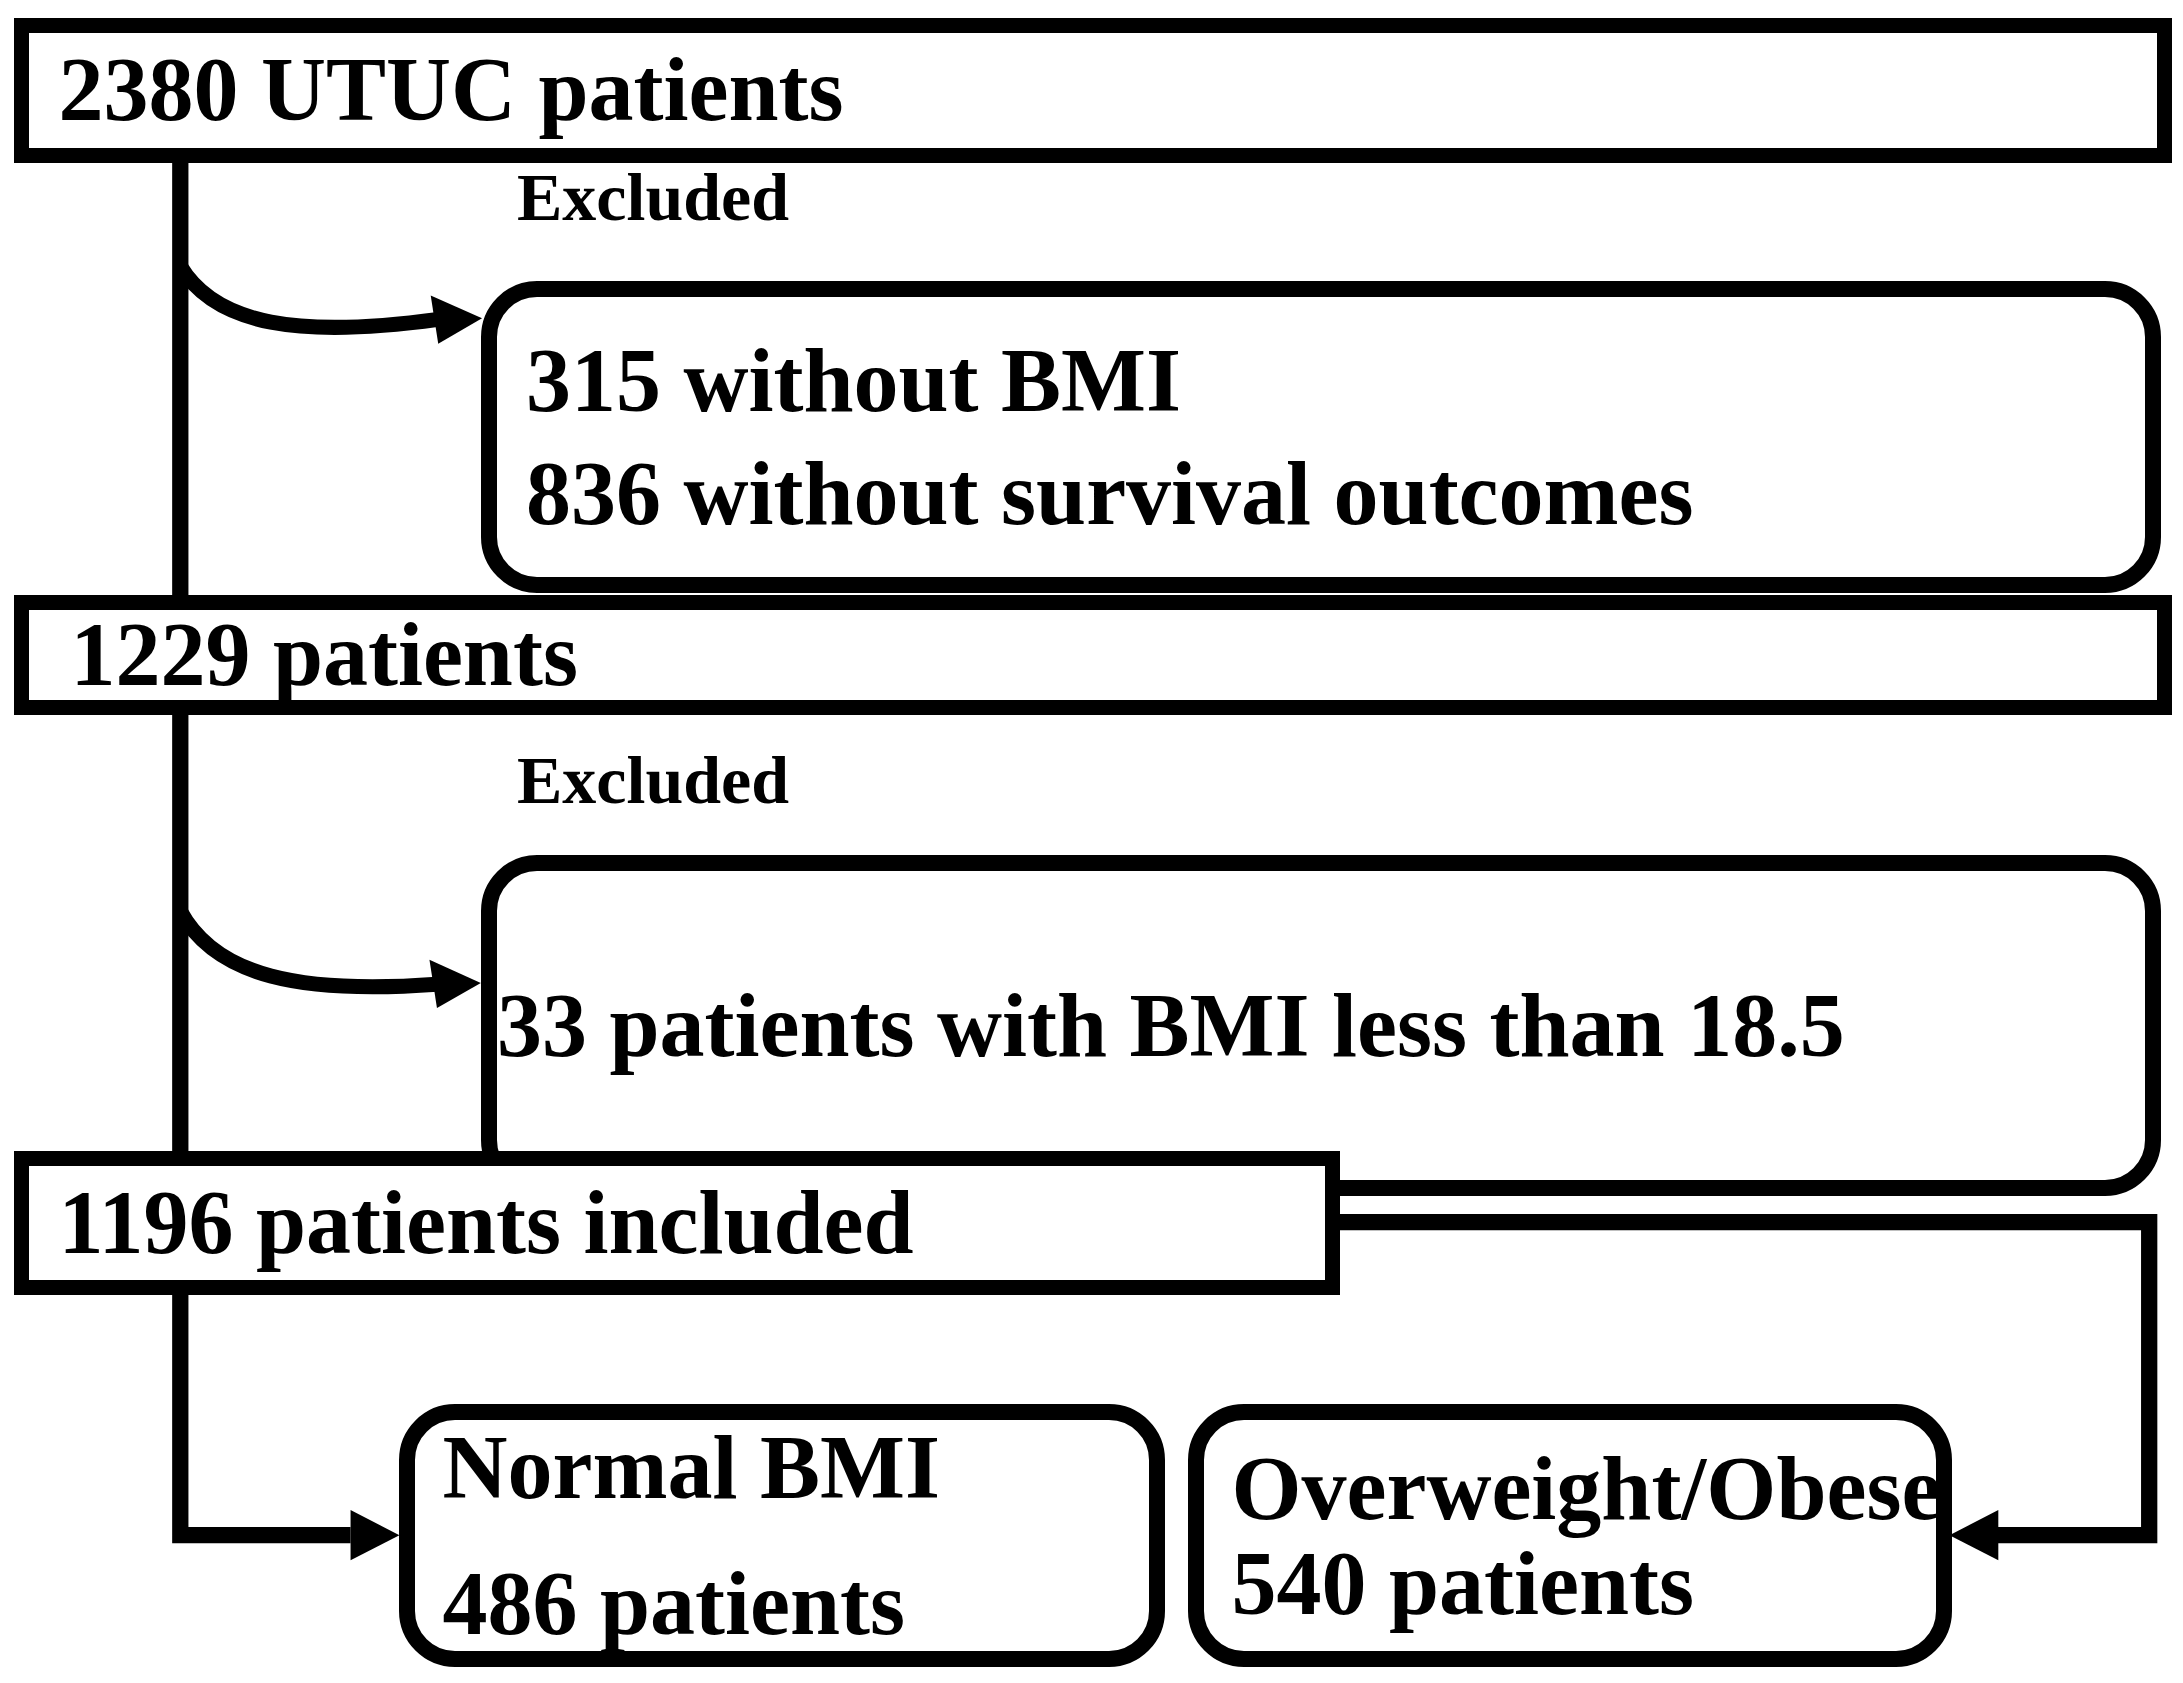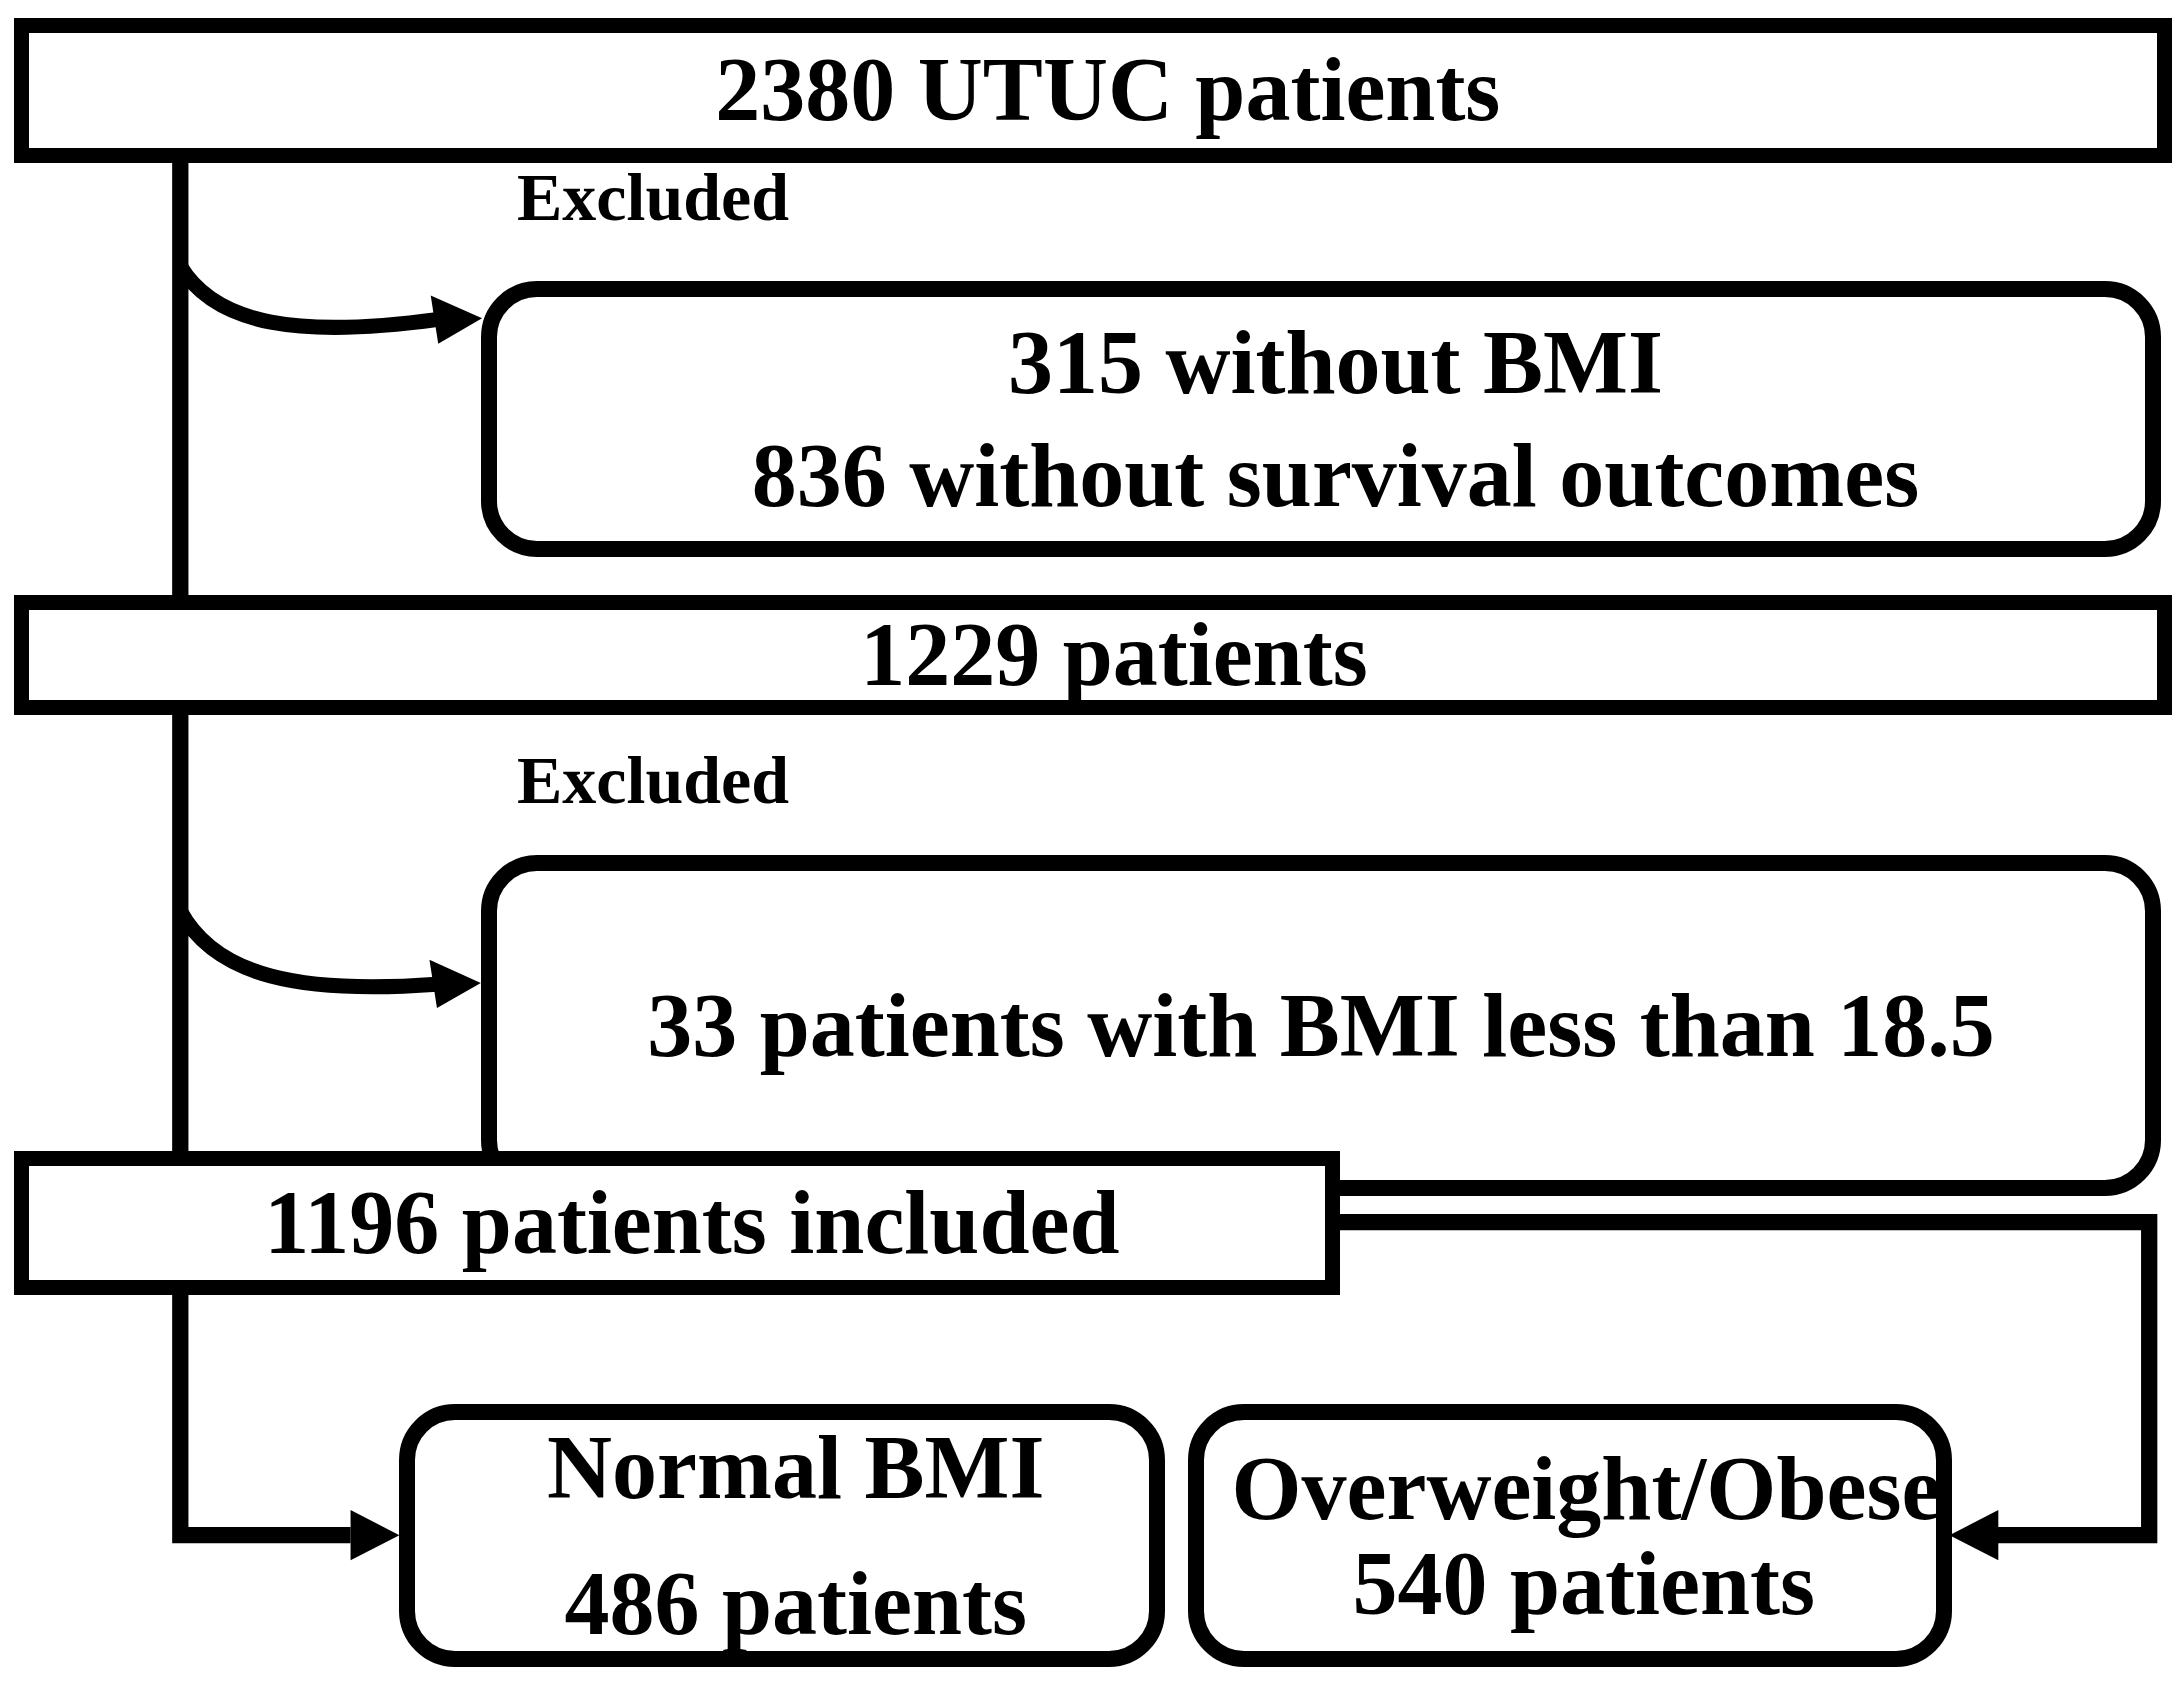--- a/index.html
+++ b/index.html
@@ -30,30 +30,29 @@
     box-sizing: border-box;
     background: #ffffff;
     border: 15px solid #000000;
     display: flex;
     flex-direction: column;
     justify-content: center;
     z-index: 2;
     font-size: 90px;
     line-height: 1.15;
     white-space: nowrap;
-    text-align: center;
   }
   .rounded {
     border-width: 16.3px;
     border-radius: 56px;
   }
   
   .box-initial   { left: 14.4px;  top: 17.5px;   width: 2158px; height: 145px; padding-left: 29px; }
   
-  .box-excluded1 { left: 481px; top: 281px;  width: 1680px; height: 276px; padding-left: 29px; }
+  .box-excluded1 { left: 481px; top: 281px;  width: 1680px; height: 312px; padding-left: 29px; }
   .box-excluded1 .line { line-height: 113px; }
   
   .box-1229      { left: 14.4px;  top: 595px;  width: 2158px; height: 120px; padding-left: 41px; }
   
   .box-excluded2 { left: 481px; top: 855px; width: 1680px; height: 341px; }
   
   .box-included  { left: 14.4px;  top: 1151px; width: 1326px; height: 144px; padding-left: 29px; }
   
   .box-normal    { left: 399px;  top: 1404px; width: 766px; height: 263px; padding-left: 27.5px; gap: 41px; }
   .box-over      { left: 1188px; top: 1404px; width: 764px; height: 263px; padding-left: 27.5px; }

